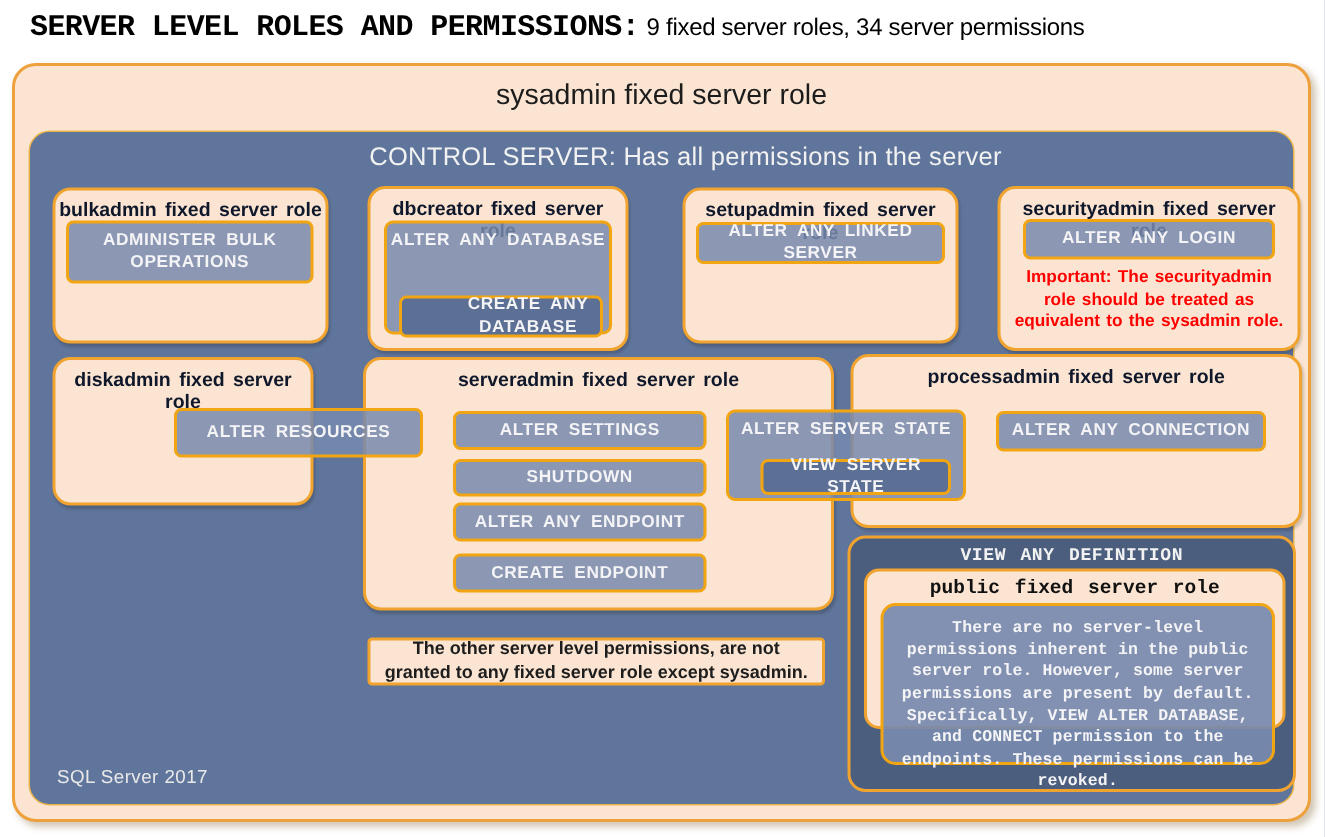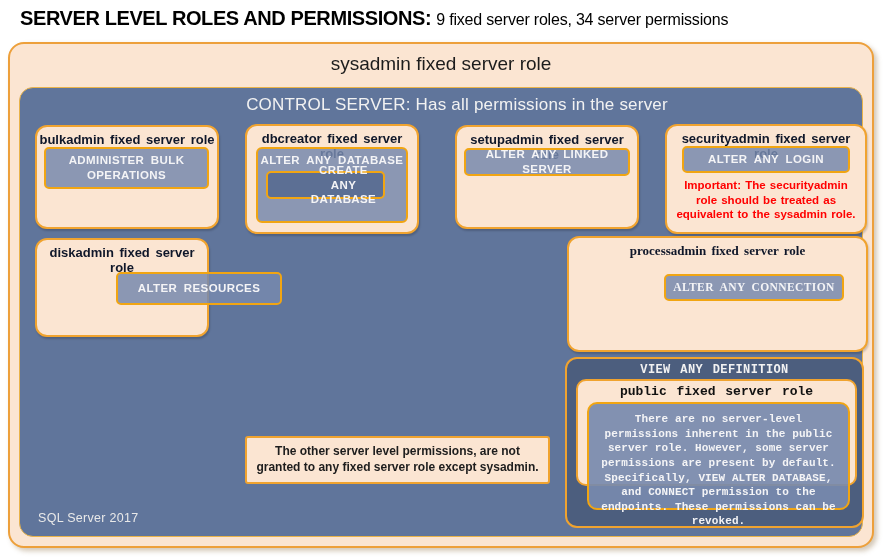--- a/index.html
+++ b/index.html
@@ -2,21 +2,21 @@
 <html><head>
 <meta charset="utf-8">
 <style>
   html,body{margin:0;padding:0;background:#ffffff;}
   .canvas{
     position:relative;width:883px;height:558px;background:#ffffff;
     font-family:"Liberation Sans","DejaVu Sans",sans-serif;overflow:hidden;
   }
   
   .title{position:absolute;left:20px;top:7px;white-space:nowrap;color:#000;}
-  .t-main{font-size:20px;font-weight:bold;letter-spacing:-0.4px;}
+  .t-main{font-size:20px;font-weight:bold;letter-spacing:-0.4px;font-family:Liberation Mono, monospace;}
   .t-sub{font-size:16px;font-weight:normal;letter-spacing:-0.2px;margin-left:5px;}
   
   .sys-box{
     position:absolute;left:8px;top:42px;width:862px;height:502px;
     background:#fbe5d2;border:2px solid #eda03b;border-radius:16px;
     box-shadow:3px 3px 5px rgba(130,95,45,0.35);
   }
   .sys-label{text-align:center;margin-top:9px;font-size:19px;color:#1c1c1c;}
   
   .ctrl-box{
@@ -73,35 +73,35 @@
   .footer{
     position:absolute;left:18px;bottom:11px;font-size:12.5px;color:#e9e9e9;letter-spacing:0.3px;
   }
   
   #bulkadmin{left:15px;top:37px;width:180px;height:100px;}
   #dbcreator{left:225px;top:36px;width:170px;height:106px;}
   #setupadmin{left:435px;top:37px;width:180px;height:100px;}
   #securityadmin{left:645px;top:36px;width:198px;height:106px;}
   #diskadmin{left:15px;top:150px;width:170px;height:95px;}
   #serveradmin{left:222px;top:150px;width:310px;height:165px;}
-  #processadmin{left:547px;top:148px;width:297px;height:112px;font-family:Liberation Serif, serif;}
+  #processadmin{left:547px;top:148px;width:297px;height:112px;}
   #perm-bulk{left:7px;top:20px;width:165px;height:42px;}
   #db-container{left:9px;top:21px;width:152px;height:76px;}
-  #db-inner{left:8px;top:22px;width:119px;height:28px;padding-left:40px;}
+  #db-inner{left:8px;top:48px;width:136px;height:28px;padding-left:40px;}
   #perm-setup{left:7px;top:21px;width:166px;height:28px;}
   #perm-security{left:15px;top:20px;width:168px;height:27px;}
   #perm-disk{left:96px;top:184px;width:166px;height:33px;}   
   #sa-p0{left:58px;top:34px;width:169px;height:26px;}
   #sa-p1{left:58px;top:66px;width:169px;height:25px;}
   #sa-p2{left:58px;top:95px;width:169px;height:26px;}
   #sa-p3{left:58px;top:129px;width:169px;height:26px;}
   #ass-container{left:464px;top:185px;width:160px;height:61px;} 
   #ass-inner{left:21px;top:31px;width:127px;height:24px;}
   #perm-process{left:95px;top:36px;width:180px;height:27px;}
-  #note-box{left:225px;top:348px;width:305px;height:48px;}
+  #note-box{left:225px;top:337px;width:305px;height:32px;}
   #vad-box{left:545px;top:269px;width:299px;height:171px;font-family:Liberation Mono, monospace;}
   #public-box{left:9px;top:20px;width:281px;height:107px;border-radius:10px;}
   #public-note{left:9px;top:21px;width:263px;height:108px;}
 </style>
 </head>
 <body>
 
 <div class="canvas">
 
   <div class="title">
@@ -135,28 +135,39 @@
       <div class="role" id="securityadmin">
         <div class="role-title">securityadmin fixed server role</div>
         <div class="perm" id="perm-security">ALTER ANY LOGIN</div>
         <div class="warning" style="top:52px;">Important: The securityadmin role should be treated as equivalent to the sysadmin role.</div>
       </div>
 
       <div class="role" id="diskadmin">
         <div class="role-title">diskadmin fixed server role</div>
       </div>
 
+      <div class="role" id="serveradmin">
+        <div class="role-title">serveradmin fixed server role</div>
+        <div class="perm" id="sa-p0">ALTER SETTINGS</div>
+        <div class="perm" id="sa-p1">SHUTDOWN</div>
+        <div class="perm" id="sa-p2">ALTER ANY ENDPOINT</div>
+        <div class="perm" id="sa-p3">CREATE ENDPOINT</div>
+      </div>
 
       <div class="role" id="processadmin">
         <div class="role-title">processadmin fixed server role</div>
         <div class="perm" id="perm-process">ALTER ANY CONNECTION</div>
       </div>
 
       <div class="perm" id="perm-disk">ALTER RESOURCES</div>
 
+      <div class="perm-container" id="ass-container">
+        <div class="cap">ALTER SERVER STATE</div>
+        <div class="perm perm-dark" id="ass-inner">VIEW SERVER STATE</div>
+      </div>
 
       <div class="note-box" id="note-box">The other server level permissions, are not granted to any fixed server role except sysadmin.</div>
 
       <div class="vad-box" id="vad-box">
         <div class="vad-label">VIEW ANY DEFINITION</div>
         <div class="public-box" id="public-box">
           <div class="public-title">public fixed server role</div>
           <div class="public-note" id="public-note">There are no server-level permissions inherent in the public server role. However, some server permissions are present by default. Specifically, VIEW ALTER DATABASE, and CONNECT permission to the endpoints. These permissions can be revoked.</div>
         </div>
       </div>

